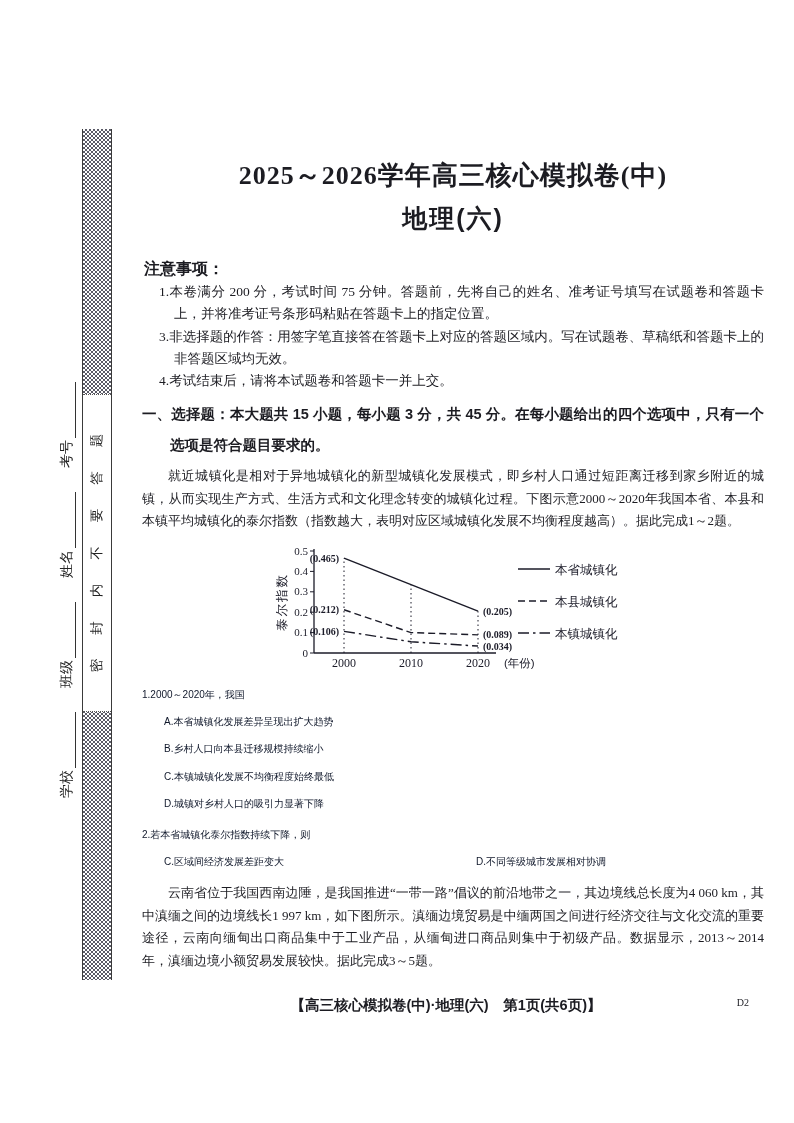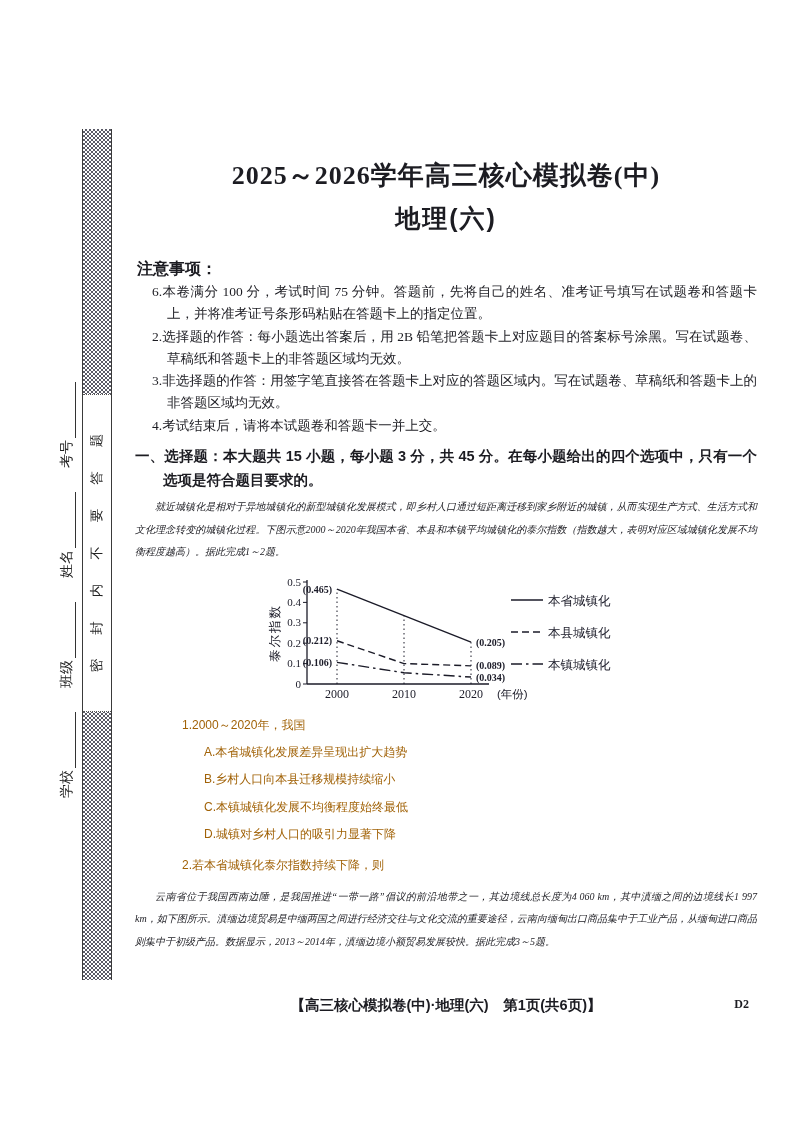--- a/index.html
+++ b/index.html
@@ -17,42 +17,42 @@
          font-size:13.5px;letter-spacing:24px;white-space:nowrap;color:#222;text-indent:24px;}
 
   
   .fields{position:absolute;left:-153px;top:573px;width:440px;height:34px;transform:rotate(-90deg);
           display:flex;align-items:center;justify-content:center;gap:24px;
           font-family:"Liberation Sans","DejaVu Sans",sans-serif;font-size:14px;color:#222;white-space:nowrap;}
   .sf{display:flex;align-items:flex-end;}
   .sf .blank{display:inline-block;width:56px;border-bottom:1.3px solid #333;height:13px;margin-left:2px;}
 
   
-  .content{position:absolute;left:135px;top:150px;width:622px;}
+  .content{position:absolute;left:142px;top:150px;width:622px;}
   .title{text-align:center;font-size:26px;font-weight:600;letter-spacing:1px;line-height:36px;margin:8px 0 0 0;}
   .subject{text-align:center;font-size:25px;font-weight:bold;line-height:36px;margin:6px 0 0 0;
            font-family:"Liberation Sans","DejaVu Sans",sans-serif;letter-spacing:2px;}
   .notice-h{font-family:"Liberation Sans","DejaVu Sans",sans-serif;font-weight:bold;
             font-size:16px;line-height:20px;margin:23px 0 2px 2px;}
   .notice{margin:0 0 0 17px;font-size:13.5px;line-height:22.3px;text-align:justify;}
   .notice div{padding-left:15px;text-indent:-15px;}
   .sec-h{font-family:"Liberation Sans","DejaVu Sans",sans-serif;font-weight:bold;font-size:14.5px;
-         line-height:24px;margin:7px 0 0 0;padding-left:28px;text-indent:-28px;text-align:justify;}
-  .passage{font-size:10px;line-height:22.5px;text-align:justify;text-indent:2em;margin:4px 0 0 0;font-style:italic;}
+         line-height:31px;margin:7px 0 0 0;padding-left:28px;text-indent:-28px;text-align:justify;}
+  .passage{font-size:13px;line-height:22.5px;text-align:justify;text-indent:2em;margin:4px 0 0 0;}
   .chart-wrap{margin:8px 0 6px 132px;width:362px;height:134px;}
-  .qblock{font-family:"Liberation Sans","DejaVu Sans",sans-serif;font-size:12px;color:#a16207;margin-left:47px;}
+  .qblock{font-family:"Liberation Sans","DejaVu Sans",sans-serif;font-size:10px;color:#0f172a;}
   .stem{line-height:27px;margin-top:3px;}
   .opt{padding-left:22px;line-height:27.5px;}
   .opt2{display:grid;grid-template-columns:312px 1fr;padding-left:22px;line-height:27.5px;}
 
   
   .footer{position:absolute;left:135px;top:996px;width:622px;text-align:center;
           font-family:"Liberation Sans","DejaVu Sans",sans-serif;font-weight:bold;font-size:14.5px;}
   .page-code{position:absolute;right:8px;top:1px;font-family:"Liberation Serif",serif;
-             font-weight:bold;font-size:12px;}
+             font-weight:normal;font-size:10px;}
 </style>
 </head>
 <body>
 
 <div class="page">
 
   <div class="strip">
     <div class="seal-window"></div>
     <div class="seal-text">密封内不要答题</div>
   </div>
@@ -75,22 +75,21 @@
       <span class="blank"></span>
     </span>
   </div>
 
   <div class="content">
     <div class="title">2025～2026学年高三核心模拟卷(中)</div>
     <div class="subject">地理(六)</div>
 
     <div class="notice-h">注意事项：</div>
     <div class="notice">
-      <div>6.本卷满分 100 分，考试时间 75 分钟。答题前，先将自己的姓名、准考证号填写在试题卷和答题卡上，并将准考证号条形码粘贴在答题卡上的指定位置。</div>
-      <div>2.选择题的作答：每小题选出答案后，用 2B 铅笔把答题卡上对应题目的答案标号涂黑。写在试题卷、草稿纸和答题卡上的非答题区域均无效。</div>
+      <div>1.本卷满分 200 分，考试时间 75 分钟。答题前，先将自己的姓名、准考证号填写在试题卷和答题卡上，并将准考证号条形码粘贴在答题卡上的指定位置。</div>
       <div>3.非选择题的作答：用签字笔直接答在答题卡上对应的答题区域内。写在试题卷、草稿纸和答题卡上的非答题区域均无效。</div>
       <div>4.考试结束后，请将本试题卷和答题卡一并上交。</div>
     </div>
 
     <div class="sec-h">一、选择题：本大题共 15 小题，每小题 3 分，共 45 分。在每小题给出的四个选项中，只有一个选项是符合题目要求的。</div>
     <div class="passage">就近城镇化是相对于异地城镇化的新型城镇化发展模式，即乡村人口通过短距离迁移到家乡附近的城镇，从而实现生产方式、生活方式和文化理念转变的城镇化过程。下图示意2000～2020年我国本省、本县和本镇平均城镇化的泰尔指数（指数越大，表明对应区域城镇化发展不均衡程度越高）。据此完成1～2题。</div>
 
     <div class="chart-wrap">
       <svg id="chart" width="362" height="134">
           <line x1="40" y1="8" x2="40" y2="112" stroke="#1b1b28" stroke-width="1.3"></line>
@@ -137,20 +136,22 @@
       <div class="stem">1.2000～2020年，我国</div>
       <div class="opt">A.本省城镇化发展差异呈现出扩大趋势</div>
       <div class="opt">B.乡村人口向本县迁移规模持续缩小</div>
       <div class="opt">C.本镇城镇化发展不均衡程度始终最低</div>
       <div class="opt">D.城镇对乡村人口的吸引力显著下降</div>
     </div>
 
     <div class="qblock">
       <div class="stem">2.若本省城镇化泰尔指数持续下降，则</div>
       <div class="opt2">
+        <span>C.区域间经济发展差距变大</span>
+        <span>D.不同等级城市发展相对协调</span>
       </div>
     </div>
 
     <div class="passage" style="margin-top:7px;">云南省位于我国西南边陲，是我国推进“一带一路”倡议的前沿地带之一，其边境线总长度为4 060 km，其中滇缅之间的边境线长1 997 km，如下图所示。滇缅边境贸易是中缅两国之间进行经济交往与文化交流的重要途径，云南向缅甸出口商品集中于工业产品，从缅甸进口商品则集中于初级产品。数据显示，2013～2014年，滇缅边境小额贸易发展较快。据此完成3～5题。</div>
   </div>
 
   <div class="footer">
     <span>【高三核心模拟卷(中)·地理(六)　第1页(共6页)】</span>
     <span class="page-code">D2</span>
   </div>

